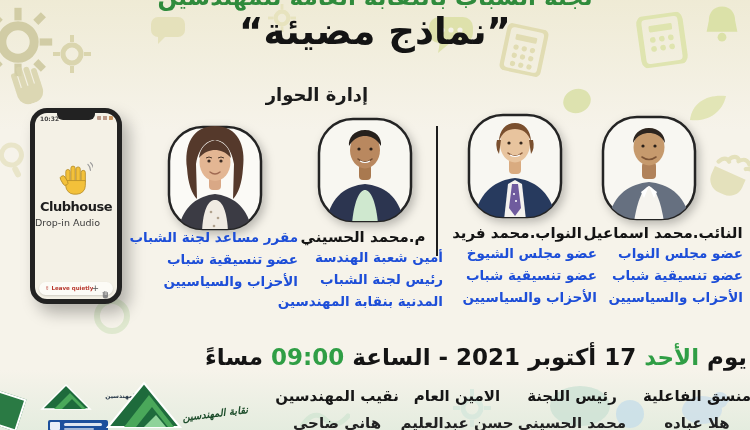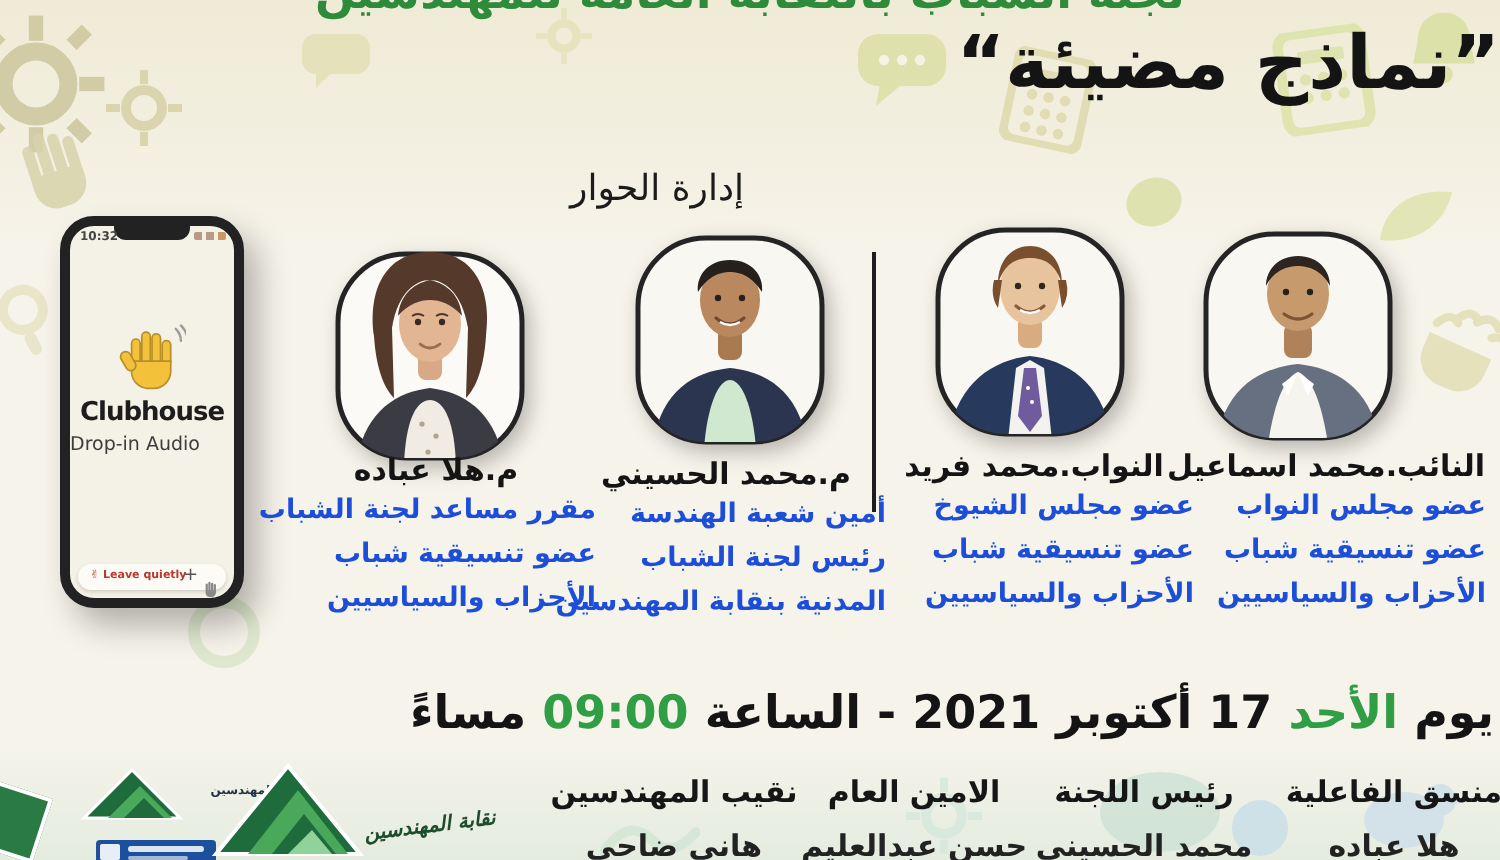--- a/index.html
+++ b/index.html
@@ -16,26 +16,26 @@
     background:linear-gradient(0deg,rgba(214,231,214,.55),rgba(246,243,234,0));}
   .doodle{color:#dfe0a8;opacity:.85;}
   .doodle svg{display:block;}
   
   .committee-line{
     left:0;top:-16px;width:750px;text-align:center;
     font-size:23px;font-weight:bold;color:#2f8b3c;
     direction:rtl;white-space:nowrap;letter-spacing:.5px;
   }
   .main-title{
-    left:0;top:10px;width:750px;
+    left:0;top:10px;width:750px;text-align:center;
     font-size:37px;font-weight:bold;color:#141414;direction:rtl;white-space:nowrap;
   }
   .moderation-label{
-    left:262px;top:84px;width:110px;text-align:right;
-    font-size:18px;font-weight:normal;color:#1b1b1b;direction:rtl;white-space:nowrap;
+    left:262px;top:84px;width:110px;text-align:center;
+    font-size:18px;font-weight:bold;color:#1b1b1b;direction:rtl;white-space:nowrap;
   }
   
   .phone{
     left:30px;top:108px;width:82px;height:186px;
     background:#f4f1e6;border:5px solid #222;border-radius:17px;
     box-shadow:7px 9px 16px rgba(0,0,0,.28);
     text-decoration:underline;
   }
   .phone-notch{left:22px;top:-1px;width:38px;height:8px;background:#222;border-radius:0 0 6px 6px;}
   .phone-time{left:5px;top:2px;font-size:6px;color:#444;font-weight:bold;}
@@ -375,21 +375,20 @@
       <circle cx="43" cy="36" r="1.6" fill="#2a2019"></circle>
         <circle cx="55" cy="36" r="1.6" fill="#2a2019"></circle>
       <path d="M42 47 q7 5 14 0" stroke="#7c5436" stroke-width="1.6" fill="none" stroke-linecap="round"></path>
     </g>
   </svg>
 </div>
 
 <div class="abs divider"></div>
 
 <div class="abs" style="left:138px;top:226px;width:160px;">
-  <div class="speaker-name">م.هلا عباده</div>
   <div class="speaker-roles">
     <div>مقرر مساعد لجنة الشباب</div>
     <div>عضو تنسيقية شباب</div>
     <div>الأحزاب والسياسيين</div>
   </div>
 </div>
 <div class="abs" style="left:283px;top:228px;width:160px;">
   <div class="speaker-name">م.محمد الحسيني</div>
   <div class="speaker-roles">
     <div>أمين شعبة الهندسة</div>

